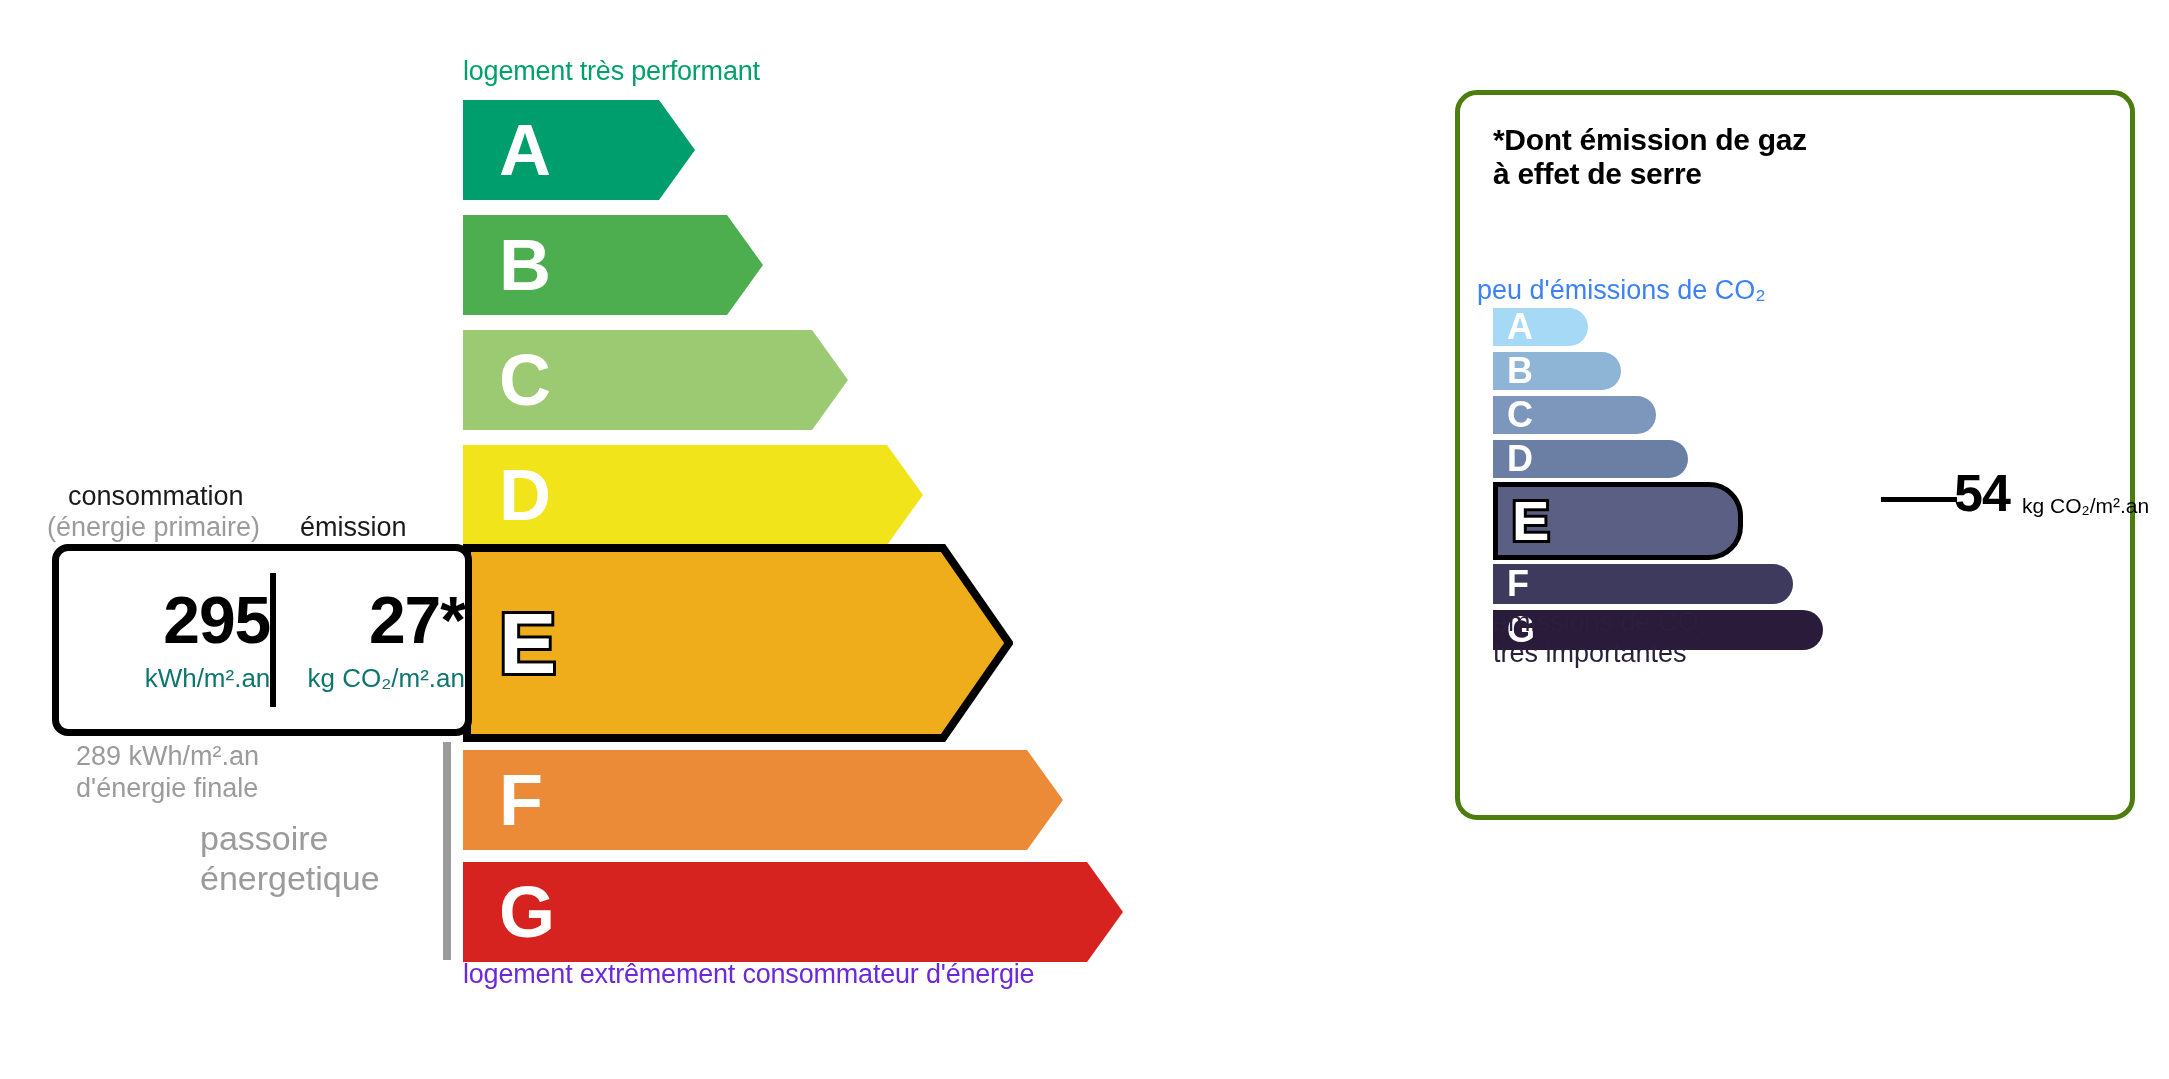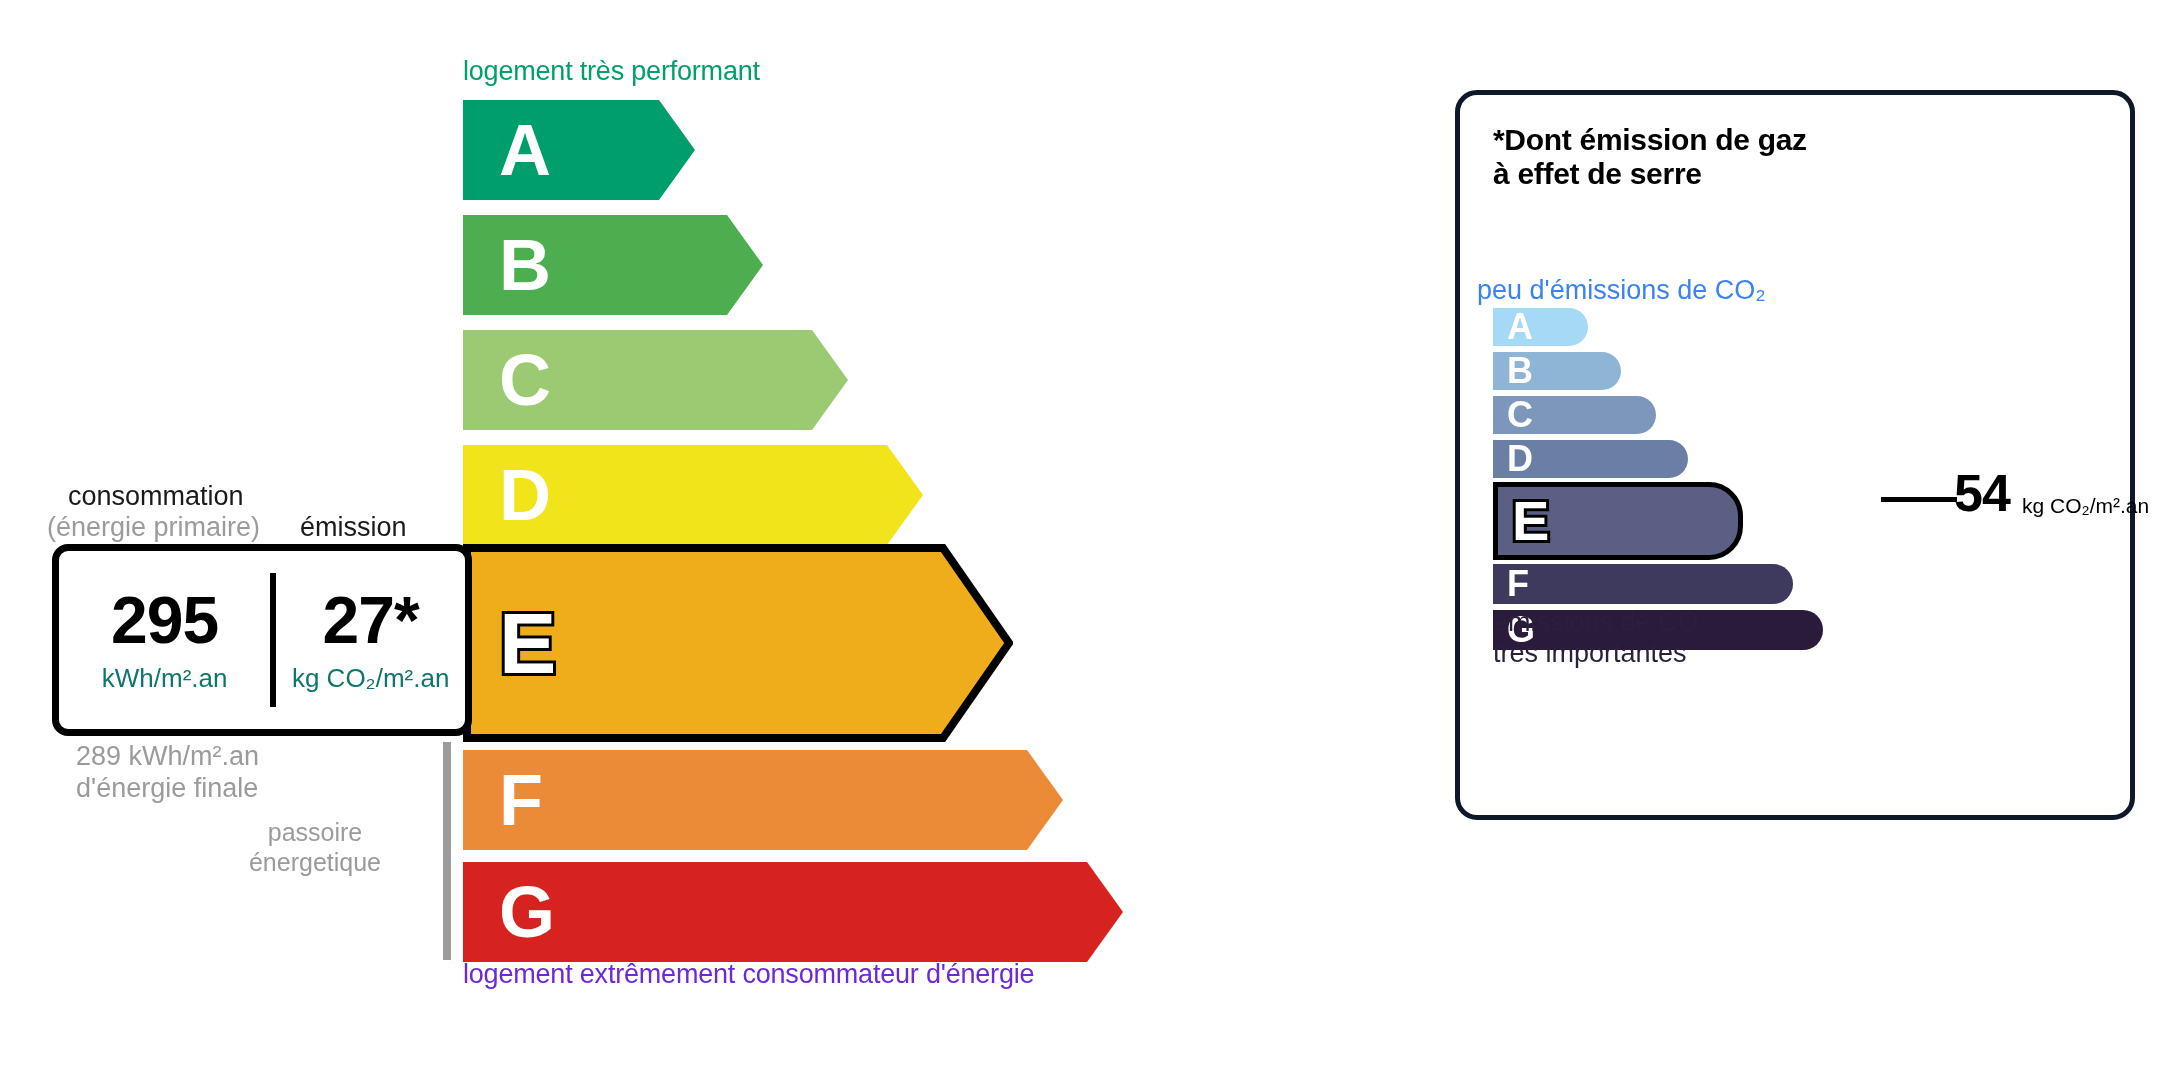--- a/index.html
+++ b/index.html
@@ -93,21 +93,21 @@
     background: #ffffff;
     box-sizing: border-box;
     display: flex;
     align-items: stretch;
     z-index: 5;
   }
   .value-cell {
     flex: 1 1 0;
     display: flex;
     flex-direction: column;
-    align-items: center;
+    align-items: flex-end;
     justify-content: center;
     position: relative;
   }
   #value-cell-consumption { flex: 1.12 1 0; }
   #value-divider {
     width: 6px;
     background: #000000;
     margin: 22px 0;
     flex: 0 0 auto;
   }
@@ -143,43 +143,43 @@
     color: #9b9b9b;
     white-space: pre-line;
     margin-left: 8px;
   }
 
   #note-passoire {
     position: absolute;
     left: 200px;
     top: 818px;
     width: 230px;
-    font-size: 25px;
+    font-size: 34px;
     line-height: 1.18;
     color: #9b9b9b;
-    text-align: center;
+    text-align: left;
     white-space: pre-line;
   }
   #passoire-bar {
     position: absolute;
     left: 443px;
     top: 742px;
     width: 8px;
     height: 218px;
     background: #9b9b9b;
   }
 
   
   #co2-panel {
     position: absolute;
     left: 1455px;
     top: 90px;
     width: 680px;
     height: 730px;
-    border: 5px solid #0f172a;
+    border: 5px solid #4d7c0f;
     border-radius: 22px;
     background: #ffffff;
     box-sizing: border-box;
   }
   #co2-title {
     position: absolute;
     left: 33px;
     top: 28px;
     font-size: 30px;
     font-weight: bold;

